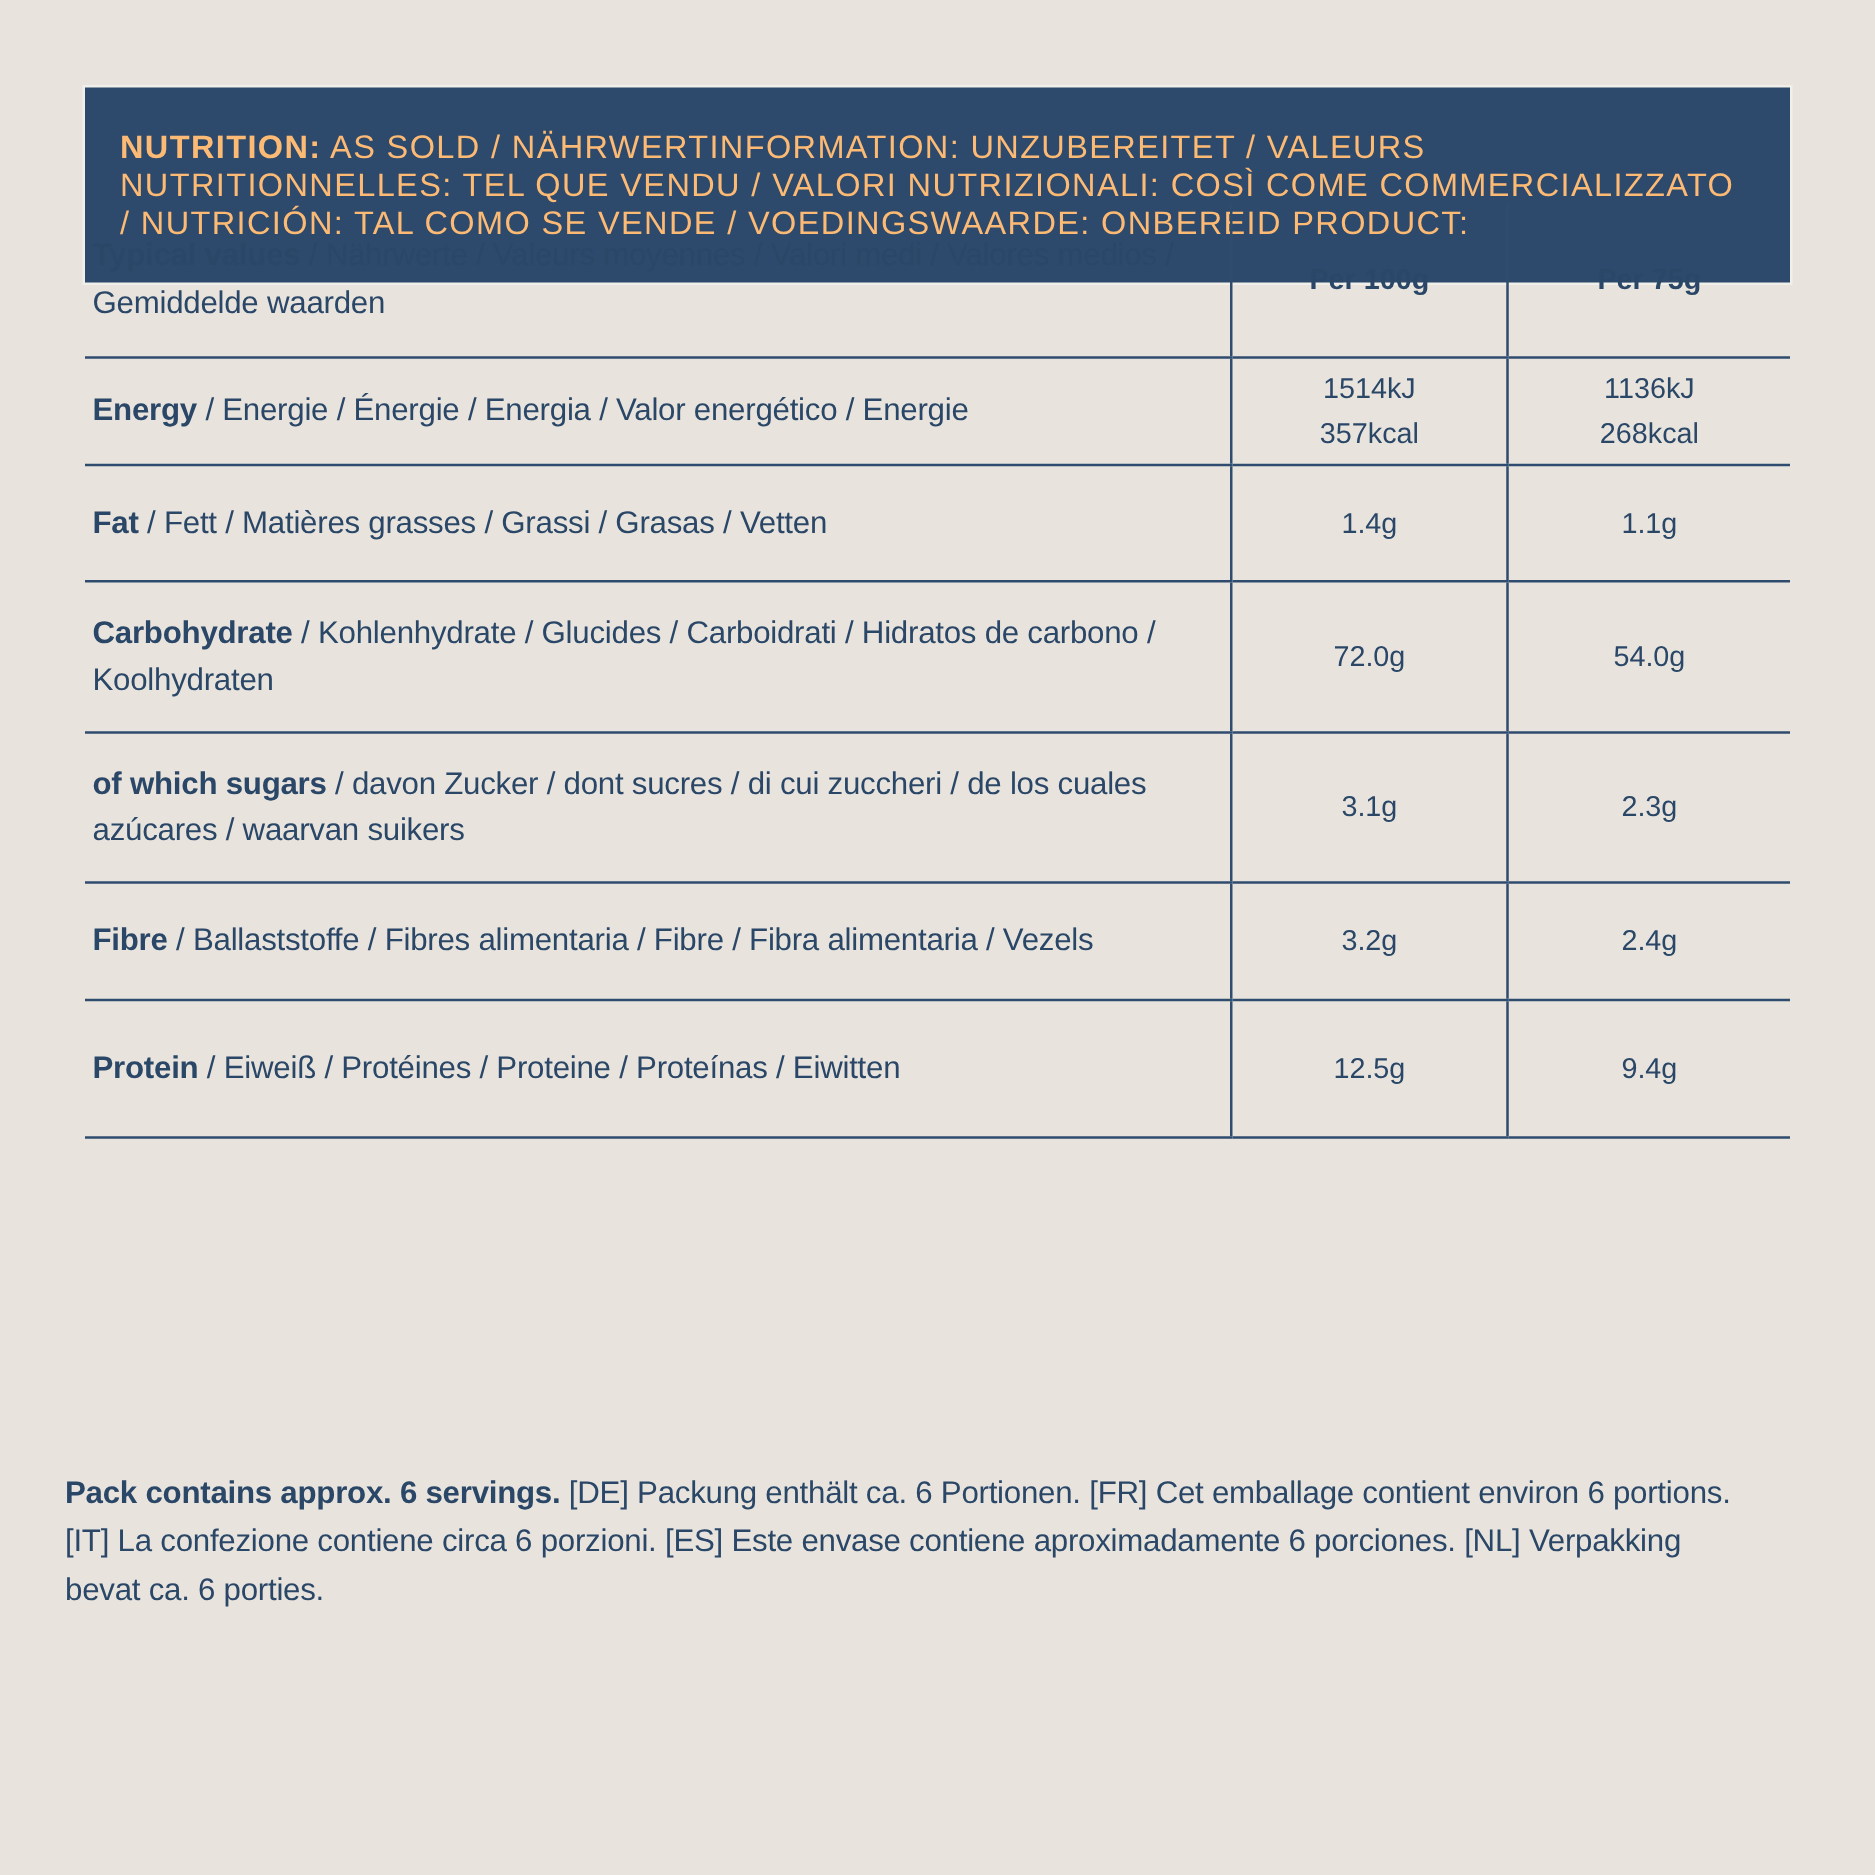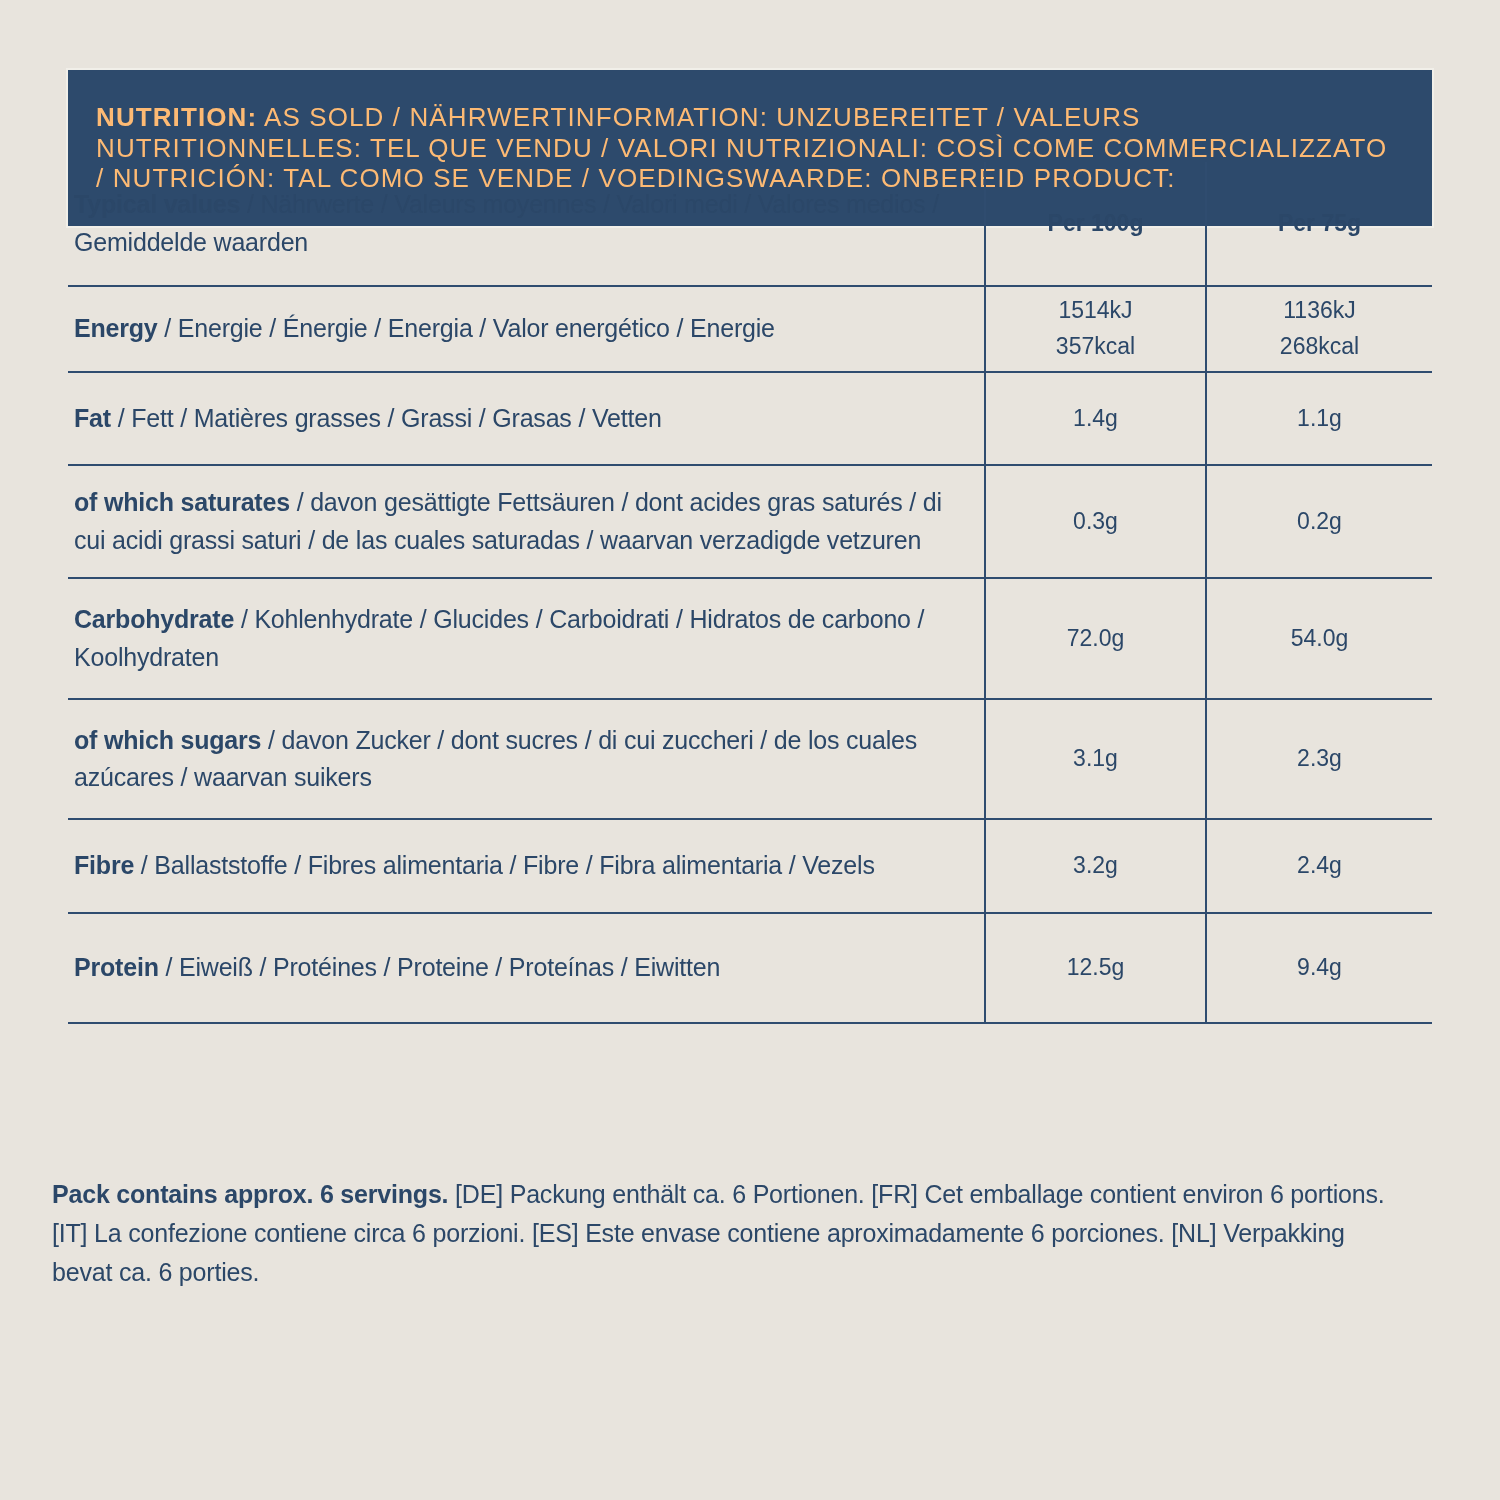--- a/index.html
+++ b/index.html
@@ -49,25 +49,20 @@
         <td class="val">1514kJ
 357kcal</td>
         <td class="val">1136kJ
 268kcal</td>
       </tr>
       <tr class="h3">
         <td class="lbl"><span class="b">Fat</span><span> / Fett / Matières grasses / Grassi / Grasas / Vetten</span></td>
         <td class="val">1.4g</td>
         <td class="val">1.1g</td>
       </tr>
-      <tr class="h4">
-        <td class="lbl"><span class="b">of which saturates</span><span> / davon gesättigte Fettsäuren / dont acides gras saturés / di cui acidi grassi saturi / de las cuales saturadas / waarvan verzadigde vetzuren</span></td>
-        <td class="val">0.3g</td>
-        <td class="val">0.2g</td>
-      </tr>
       <tr class="h5">
         <td class="lbl"><span class="b">Carbohydrate</span><span> / Kohlenhydrate / Glucides / Carboidrati / Hidratos de carbono / Koolhydraten</span></td>
         <td class="val">72.0g</td>
         <td class="val">54.0g</td>
       </tr>
       <tr class="h6">
         <td class="lbl"><span class="b">of which sugars</span><span> / davon Zucker / dont sucres / di cui zuccheri / de los cuales azúcares / waarvan suikers</span></td>
         <td class="val">3.1g</td>
         <td class="val">2.3g</td>
       </tr>

